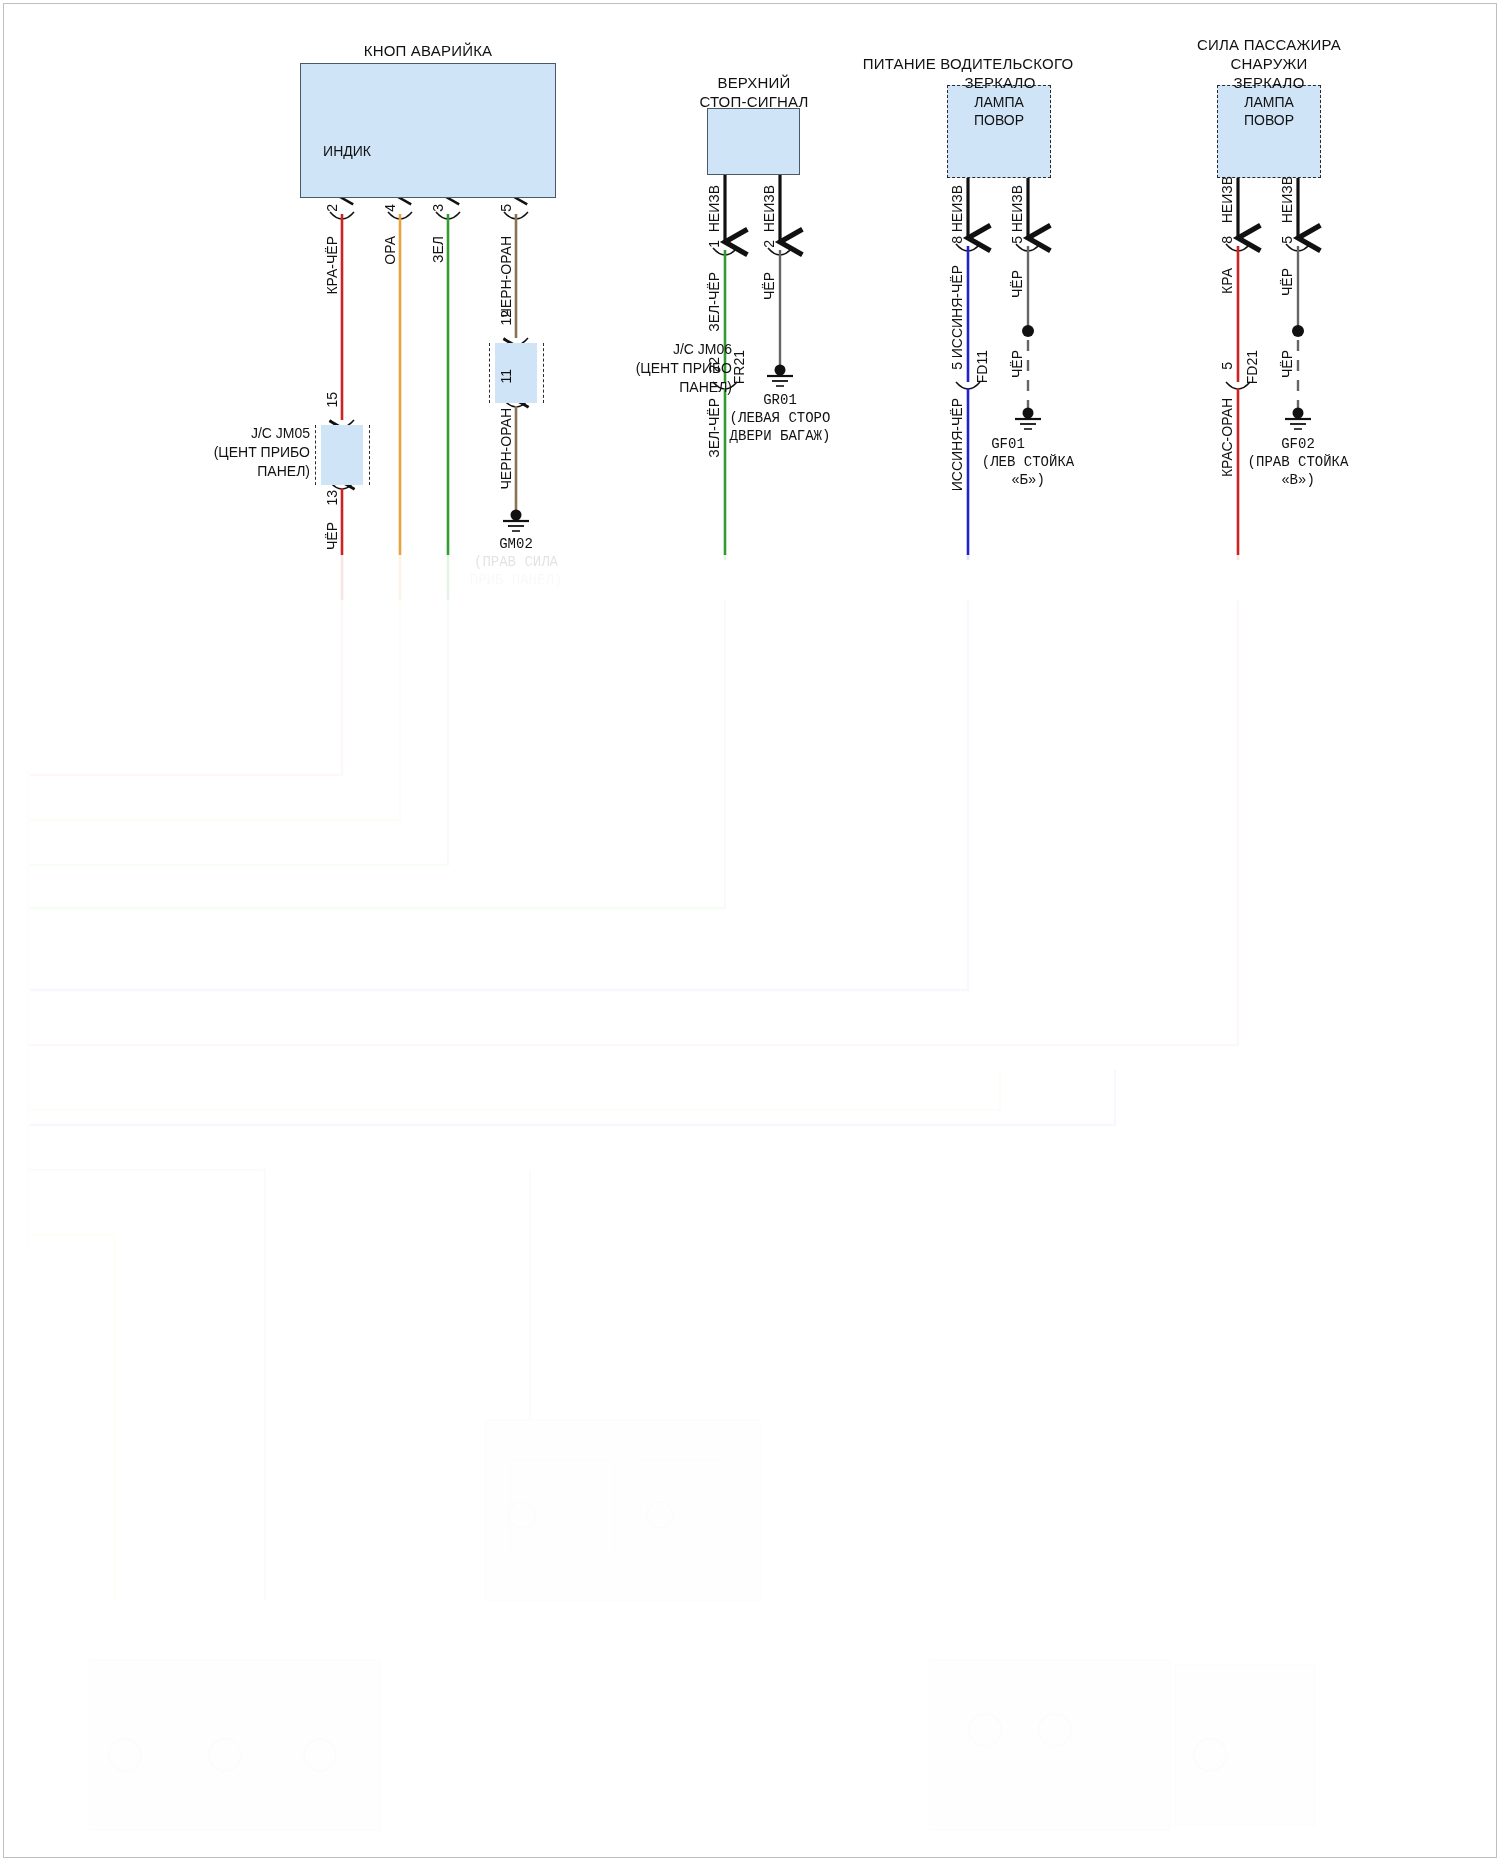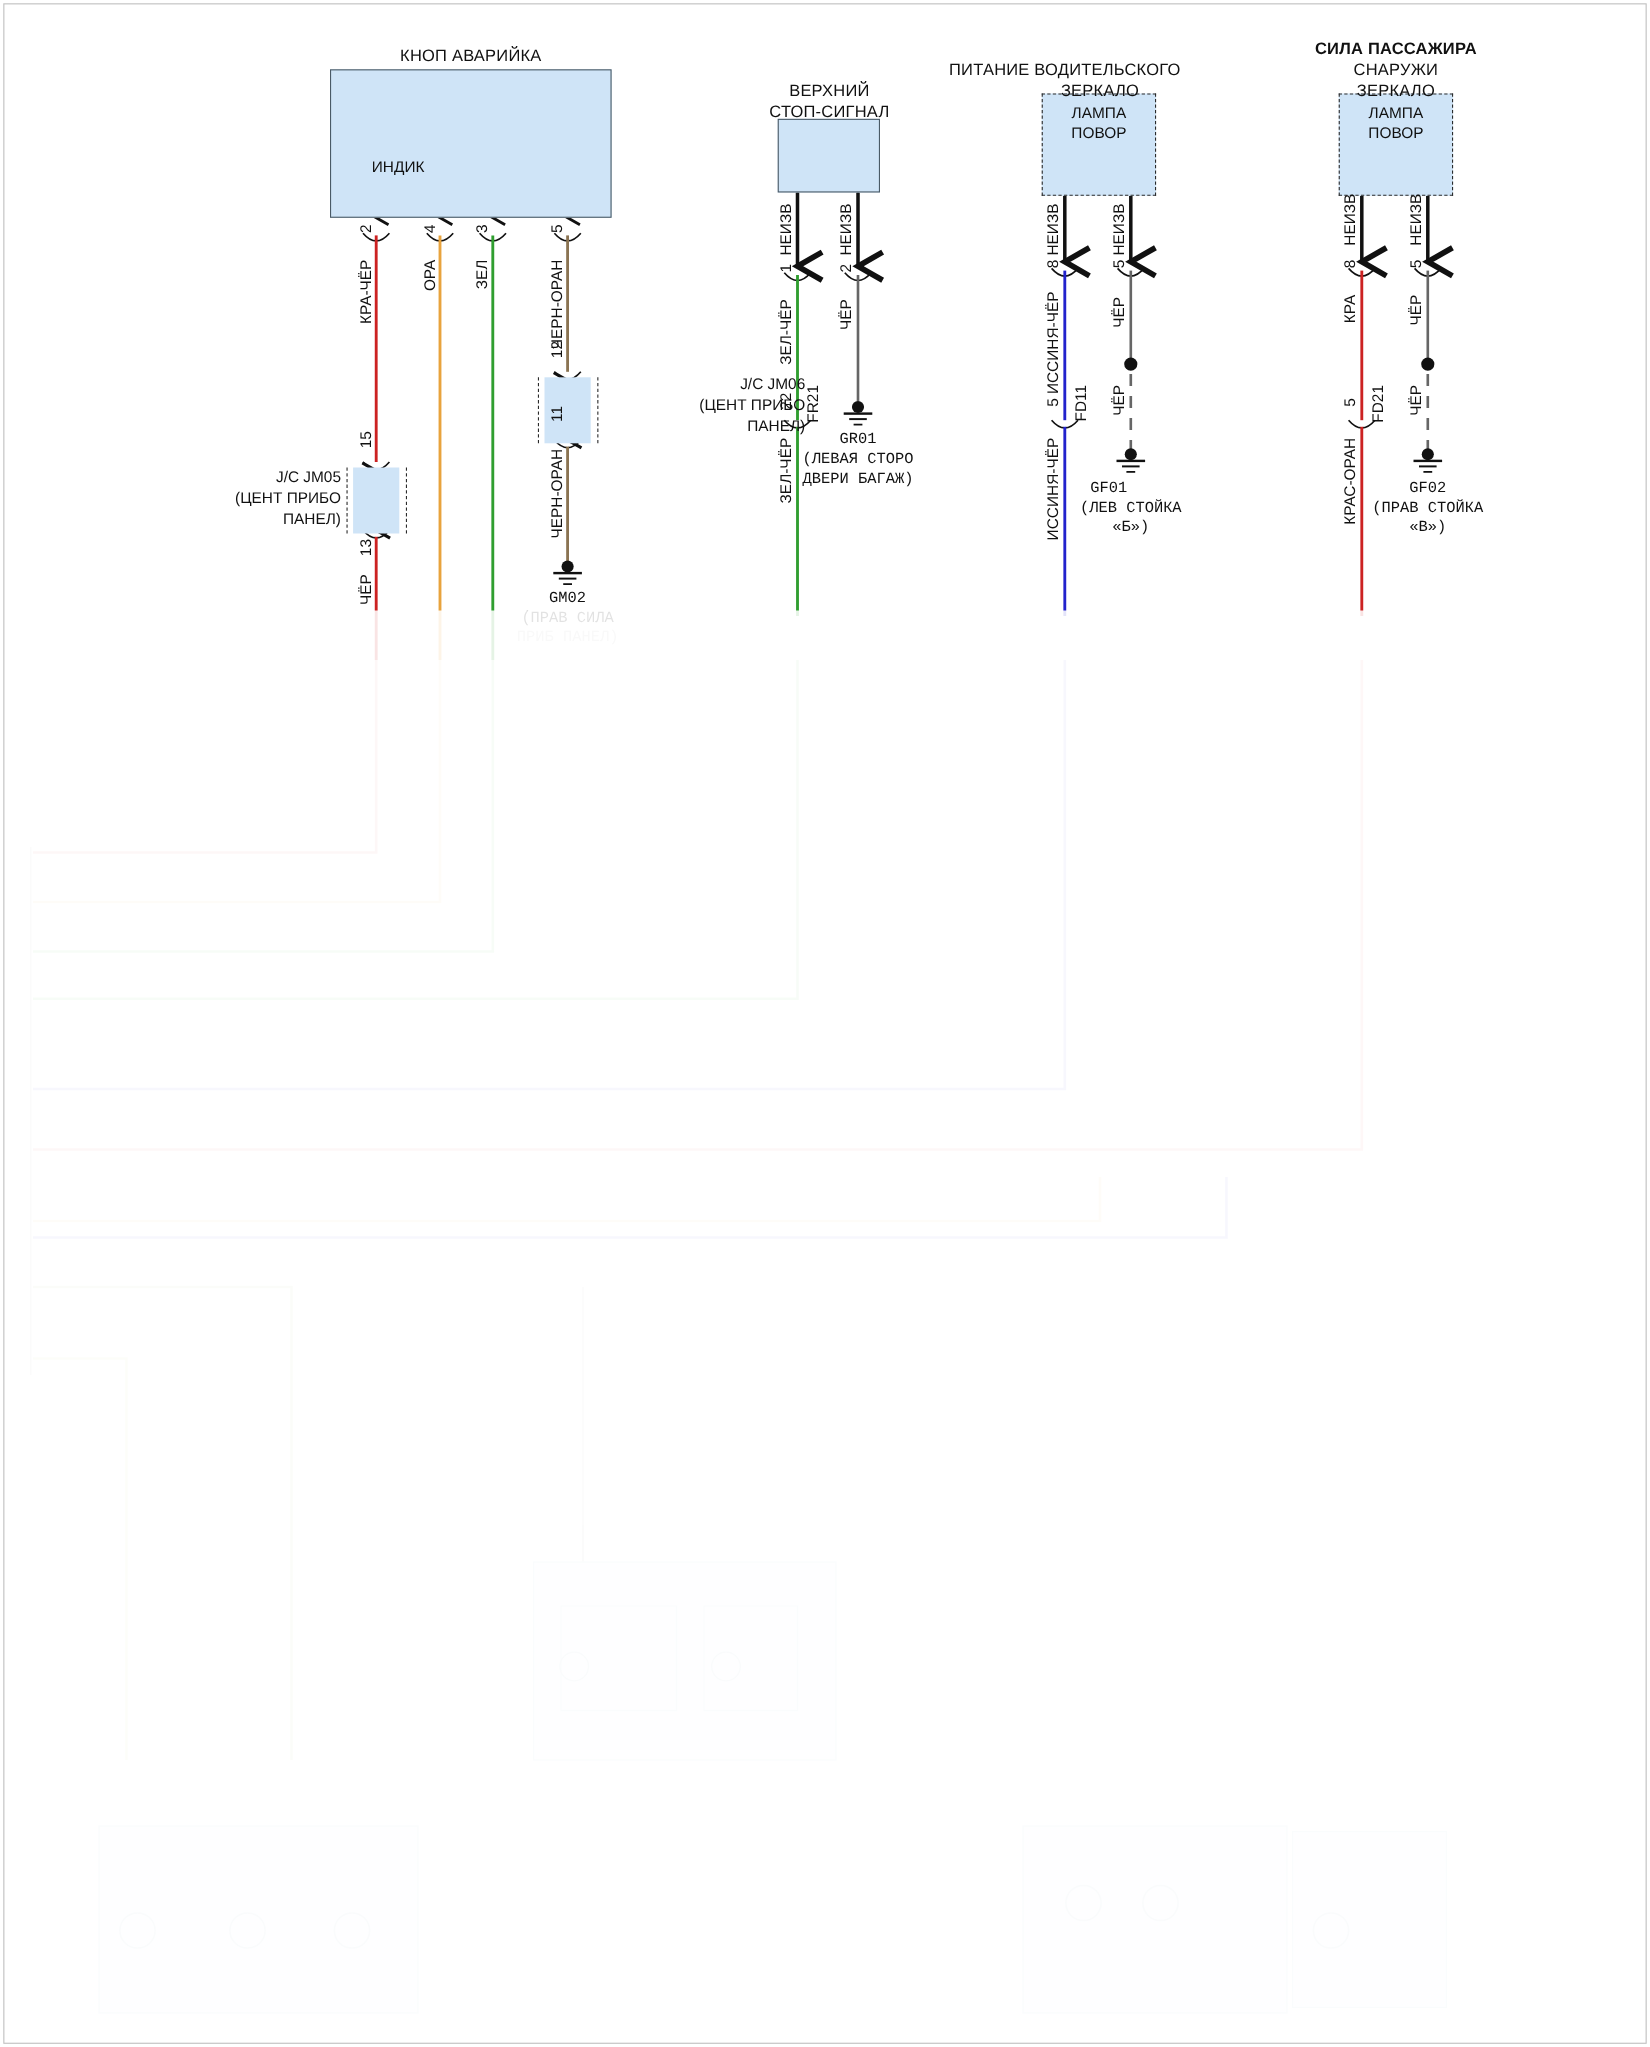--- a/index.html
+++ b/index.html
@@ -297,21 +297,21 @@
 
   <div class="blk-dashed" style="left:1217px; top:85px; width:104px; height:93px;"></div>
 
   <div class="jc-box" style="left:321px; top:425px; width:42px; height:60px;"></div>
   <div class="jc-bracket" style="left:315px; top:425px; width:55px; height:60px; border-top:none; border-bottom:none;"></div>
 
   <div class="jc-box" style="left:495px; top:343px; width:42px; height:60px;"></div>
   <div class="jc-bracket" style="left:489px; top:343px; width:55px; height:60px; border-top:none; border-bottom:none;"></div>
 
   <div class="lbl title-lbl" style="left:300px; top:42px; width:256px;">КНОП АВАРИЙКА</div>
-  <div class="lbl inner-lbl" style="left:338px; top:143px; width:64px; text-align:left;">ИНДИК</div>
+  <div class="lbl inner-lbl" style="left:315px; top:143px; width:64px; text-align:center;">ИНДИК</div>
 
   <div class="lbl pin-lbl" style="left:324px; top:204px;">2</div>
   <div class="lbl pin-lbl" style="left:382px; top:204px;">4</div>
   <div class="lbl pin-lbl" style="left:430px; top:204px;">3</div>
   <div class="lbl pin-lbl" style="left:498px; top:204px;">5</div>
 
   <div class="lbl wire-lbl" style="left:324px; top:236px;">КРА-ЧЁР</div>
   <div class="lbl wire-lbl" style="left:382px; top:236px;">ОРА</div>
   <div class="lbl wire-lbl" style="left:430px; top:236px;">ЗЕЛ</div>
   <div class="lbl wire-lbl" style="left:498px; top:236px;">ЧЕРН-ОРАН</div>
@@ -364,21 +364,21 @@
 
   <div class="lbl wire-lbl" style="left:974px; top:350px;">FD11</div>
   <div class="lbl pin-lbl" style="left:949px; top:362px;">5</div>
   <div class="lbl wire-lbl" style="left:949px; top:398px;">ИССИНЯ-ЧЁР</div>
 
   <div class="lbl wire-lbl" style="left:1009px; top:350px;">ЧЁР</div>
   <div class="lbl gnd-lbl" style="left:908px; top:436px; width:200px;">GF01</div>
   <div class="lbl gnd-lbl" style="left:928px; top:454px; width:200px;">(ЛЕВ СТОЙКА</div>
   <div class="lbl gnd-lbl" style="left:928px; top:472px; width:200px;">«Б»)</div>
 
-  <div class="lbl title-lbl" style="left:1150px; top:36px; width:238px;font-weight:bold;">СИЛА ПАССАЖИРА</div>
+  <div class="lbl title-lbl" style="left:1150px; top:36px; width:238px;">СИЛА ПАССАЖИРА</div>
   <div class="lbl title-lbl" style="left:1150px; top:55px; width:238px;">СНАРУЖИ</div>
   <div class="lbl title-lbl" style="left:1150px; top:74px; width:238px;">ЗЕРКАЛО</div>
   <div class="lbl inner-lbl" style="left:1217px; top:94px; width:104px;">ЛАМПА</div>
   <div class="lbl inner-lbl" style="left:1217px; top:112px; width:104px;">ПОВОР</div>
   <div class="lbl wire-lbl" style="left:1219px; top:176px;">НЕИЗВ</div>
   <div class="lbl wire-lbl" style="left:1279px; top:176px;">НЕИЗВ</div>
   <div class="lbl pin-lbl" style="left:1219px; top:236px;">8</div>
   <div class="lbl pin-lbl" style="left:1279px; top:236px;">5</div>
   <div class="lbl wire-lbl" style="left:1219px; top:268px;">КРА</div>
   <div class="lbl wire-lbl" style="left:1279px; top:268px;">ЧЁР</div>

